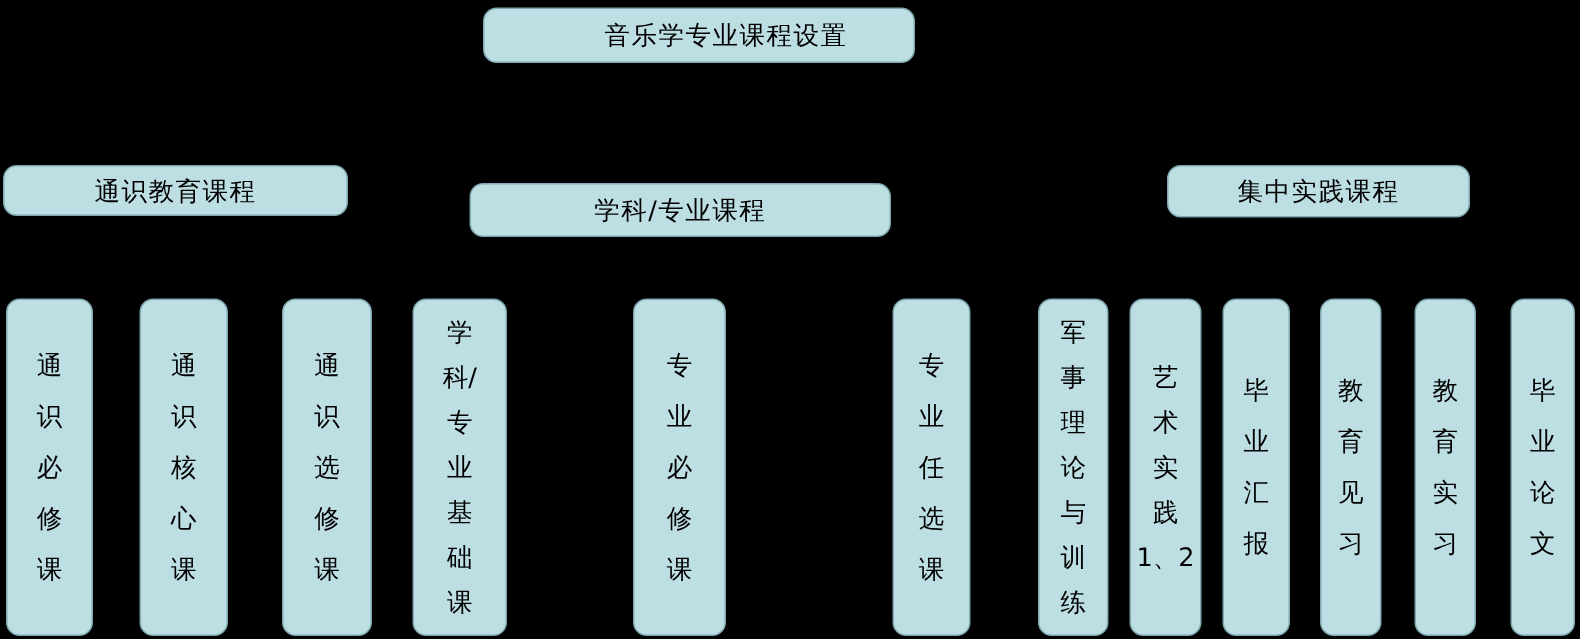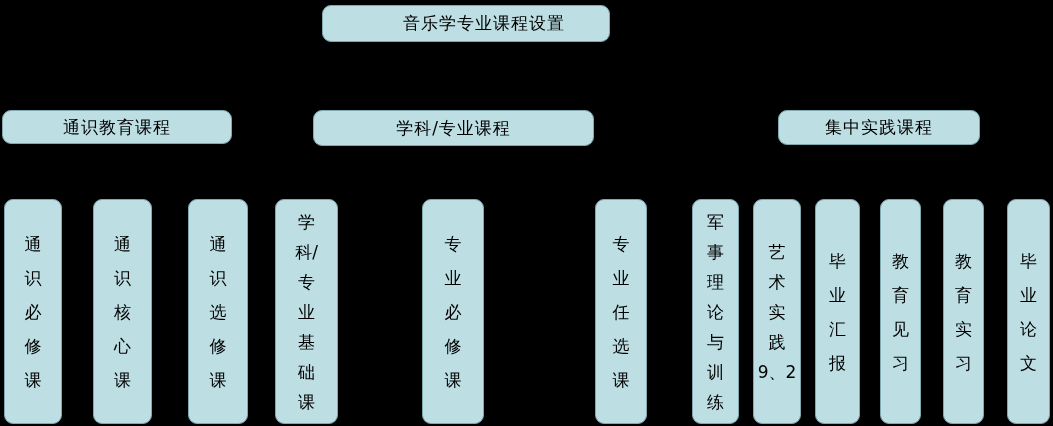--- a/index.html
+++ b/index.html
@@ -39,21 +39,21 @@
 </style>
 </head>
 <body>
 
 <div class="canvas">
 
   <div class="node hnode" style="left:322px; top:5px; width:288px; height:37px;padding-left:36px;">音乐学专业课程设置</div>
 
   <div class="node hnode" style="left:2px; top:110px; width:230px; height:34px;">通识教育课程</div>
 
-  <div class="node hnode" style="left:313px; top:110px; width:281px; height:36px;">学科/专业课程</div>
+  <div class="node hnode" style="left:313px; top:122px; width:281px; height:36px;">学科/专业课程</div>
 
   <div class="node hnode" style="left:778px; top:110px; width:202px; height:35px;">集中实践课程</div>
 
   <div class="node vnode" style="left:4px; width:58px;">
       <span>通</span>
       <span>识</span>
       <span>必</span>
       <span>修</span>
       <span>课</span>
     </div>
@@ -108,21 +108,21 @@
       <span>与</span>
       <span>训</span>
       <span>练</span>
     </div>
 
   <div class="node vnode tight" style="left:753px; width:48px;">
       <span>艺</span>
       <span>术</span>
       <span>实</span>
       <span>践</span>
-      <span>9、2</span>
+      <span>1、2</span>
     </div>
 
   <div class="node vnode" style="left:815px; width:45px;">
       <span>毕</span>
       <span>业</span>
       <span>汇</span>
       <span>报</span>
     </div>
 
   <div class="node vnode" style="left:880px; width:41px;">

